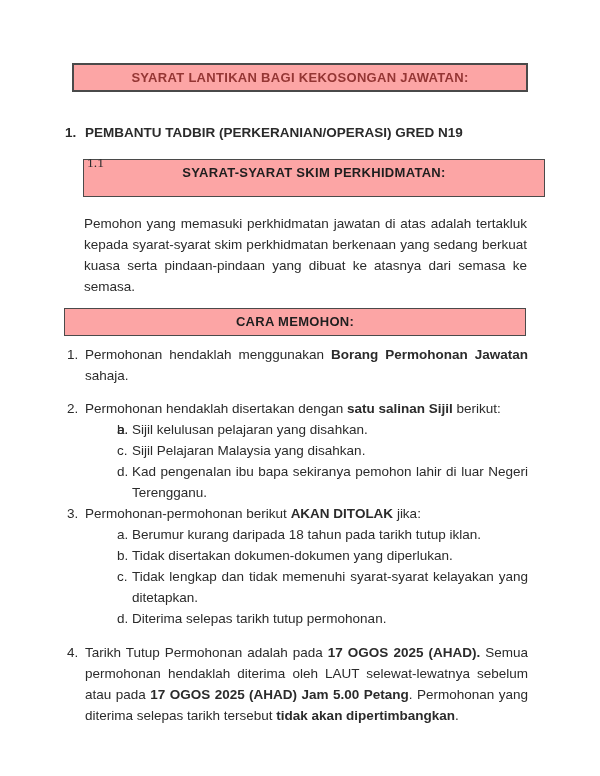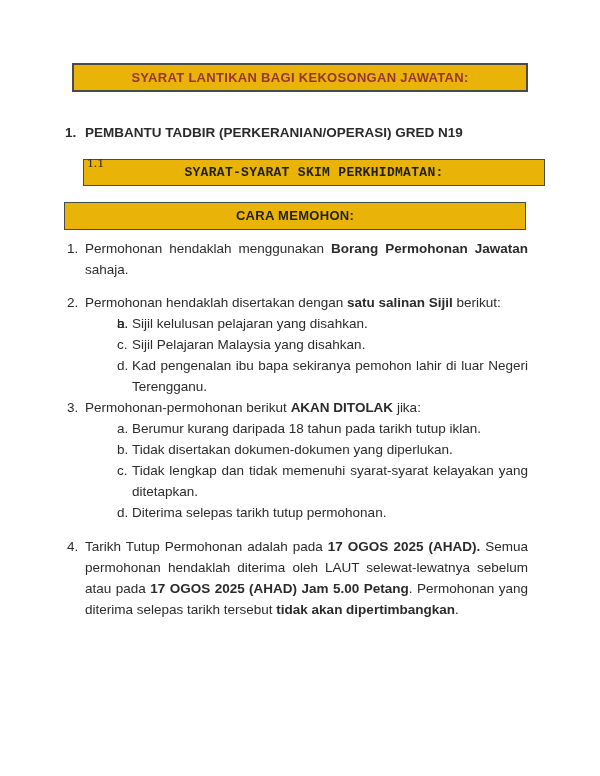--- a/index.html
+++ b/index.html
@@ -7,40 +7,39 @@
     position:relative;
     width:600px; height:776px;
     background:#ffffff;
     font-family:"Liberation Sans", sans-serif;
     font-size:13.5px;
     color:#2b2b2b;
     overflow:hidden;
   }
   .banner {
     box-sizing:border-box;
-    background:#eab308;
+    background:#fca5a5;
     border:1px solid #4a4a4a;
     text-align:center;
     font-weight:bold;
     font-size:13px;
     letter-spacing:0.3px;
     color:#1f1f1f;
   }
   .banner-1 {
     margin:63px 0 0 72px;
     width:456px; height:29px;
     line-height:25px;
     border-width:2px;
     color:#943634;
   }
   .banner-2 {
     margin:16px 0 16px 83px;
-    width:462px; height:27px;
+    width:462px; height:38px;
     line-height:25px;
-    font-family:Liberation Mono, monospace;
   }
   .banner-3 {
     margin:11px 0 0 64px;
     width:462px; height:28px;
     line-height:26px;
   }
   .heading {
     position:relative;
     margin:30px 72px 0 65px;
     padding-left:20px;
@@ -91,20 +90,21 @@
     <span class="hang-num">1.</span>
     <span>PEMBANTU TADBIR (PERKERANIAN/OPERASI) GRED N19</span>
   </div>
 
   <div class="req11">
     <span class="hang-num">1.1</span>
   </div>
 
   <div class="banner banner-2">SYARAT-SYARAT SKIM PERKHIDMATAN:</div>
 
+  <div class="para">Pemohon yang memasuki perkhidmatan jawatan di atas adalah tertakluk kepada syarat-syarat skim perkhidmatan berkenaan yang sedang berkuat kuasa serta pindaan-pindaan yang dibuat ke atasnya dari semasa ke semasa.</div>
 
   <div class="banner banner-3">CARA MEMOHON:</div>
 
   <div class="list">
 
     <div class="li li-1">
       <span class="hang-num">1.</span>
       <span>Permohonan hendaklah menggunakan </span><span class="b">Borang Permohonan Jawatan</span><span> sahaja.</span>
     </div>
 

